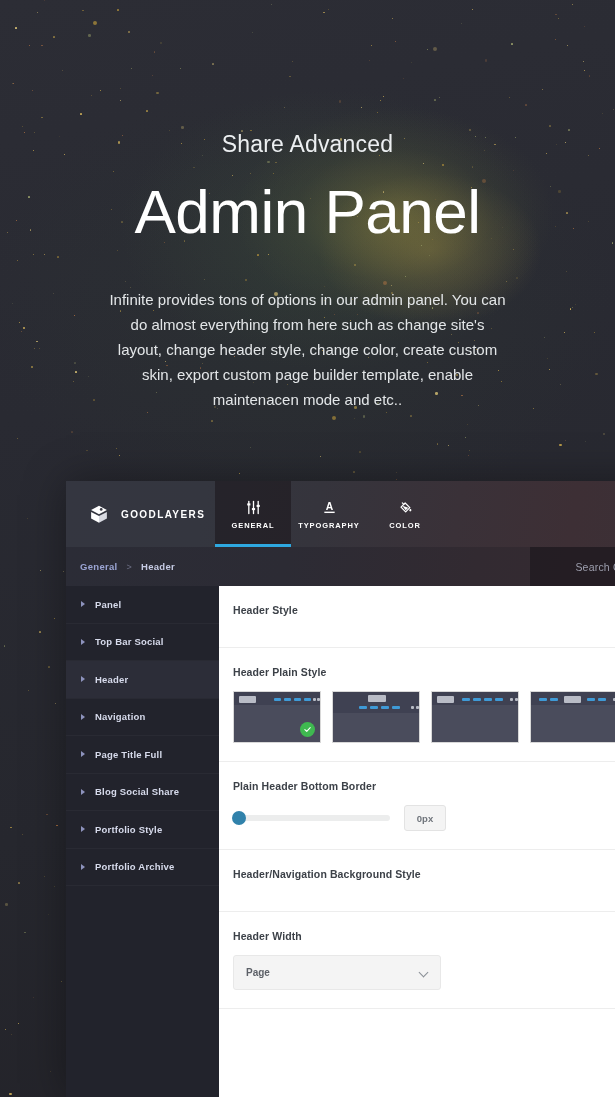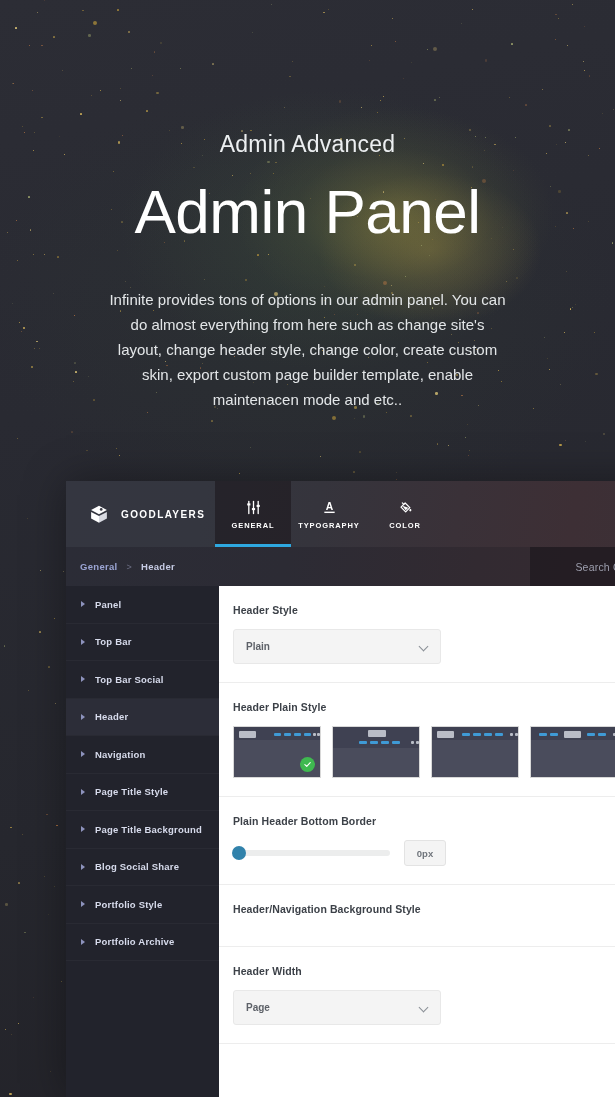--- a/index.html
+++ b/index.html
@@ -722,21 +722,21 @@
       <i style="left:267.8px;top:254.1px;width:1.1px;height:1.1px;background:#d8b75c;opacity:0.90"></i>
       <i style="left:571.8px;top:306.5px;width:1.1px;height:1.1px;background:#9aa06a;opacity:0.55"></i>
       <i style="left:602.5px;top:432.8px;width:2.6px;height:2.6px;background:#e0c878;opacity:0.25"></i>
       <i style="left:127.5px;top:30.8px;width:2.6px;height:2.6px;background:#d8b75c;opacity:0.60"></i>
       <i style="left:484.6px;top:59.2px;width:2.6px;height:2.6px;background:#c07a45;opacity:0.23"></i>
       <i style="left:45.9px;top:813.7px;width:1.7px;height:1.7px;background:#c07a45;opacity:0.44"></i>
     </div>
 </div>
 
 <div class="hero">
-  <div class="hero-sub">Admin Advanced</div>
+  <div class="hero-sub">Share Advanced</div>
   <div class="hero-title">Admin Panel</div>
   <div class="hero-desc">Infinite provides tons of options in our admin panel. You can do almost everything from here such as change site's layout, change header style, change color, create custom skin, export custom page builder template, enable maintenacen mode and etc..</div>
 </div>
 
 <div class="panel">
 
   <div class="panel-top">
     <div class="brand">
       <span class="brand-mark">
         <svg viewBox="0 0 24 24" width="22" height="22">
@@ -800,64 +800,52 @@
   </div>
 
   <div class="panel-body">
     <div class="side" id="sidebar">
         <div class="side-item">
           <span class="arrow"></span>
           <span class="lbl">Panel</span>
         </div>
         <div class="side-item">
           <span class="arrow"></span>
-          <span class="lbl">Top Bar</span>
-        </div>
-        <div class="side-item">
-          <span class="arrow"></span>
           <span class="lbl">Top Bar Social</span>
         </div>
         <div class="side-item active">
           <span class="arrow"></span>
           <span class="lbl">Header</span>
         </div>
         <div class="side-item">
           <span class="arrow"></span>
           <span class="lbl">Navigation</span>
         </div>
         <div class="side-item">
           <span class="arrow"></span>
-          <span class="lbl">Page Title Style</span>
-        </div>
-        <div class="side-item">
-          <span class="arrow"></span>
-          <span class="lbl">Page Title Background</span>
+          <span class="lbl">Page Title Full</span>
         </div>
         <div class="side-item">
           <span class="arrow"></span>
           <span class="lbl">Blog Social Share</span>
         </div>
         <div class="side-item">
           <span class="arrow"></span>
           <span class="lbl">Portfolio Style</span>
         </div>
         <div class="side-item">
           <span class="arrow"></span>
           <span class="lbl">Portfolio Archive</span>
         </div>
       </div>
 
     <div class="content">
 
       <div class="sec">
         <div class="sec-title">Header Style</div>
-        <div class="select">
-          <span class="v">Plain</span>
-          <span class="chev"></span>
-        </div>
       </div>
 
       <div class="sec">
         <div class="sec-title">Header Plain Style</div>
         <div class="thumbs">
           <div class="thumb">
             <div class="th-bar" style="top:0;height:13px"></div>
             <div class="th-logo" style="left:5px;top:3.5px;width:17px;height:7px"></div>
             <div class="th-nav" style="left:40px;top:5.5px;width:7px"></div>
             <div class="th-nav" style="left:50px;top:5.5px;width:7px"></div>

